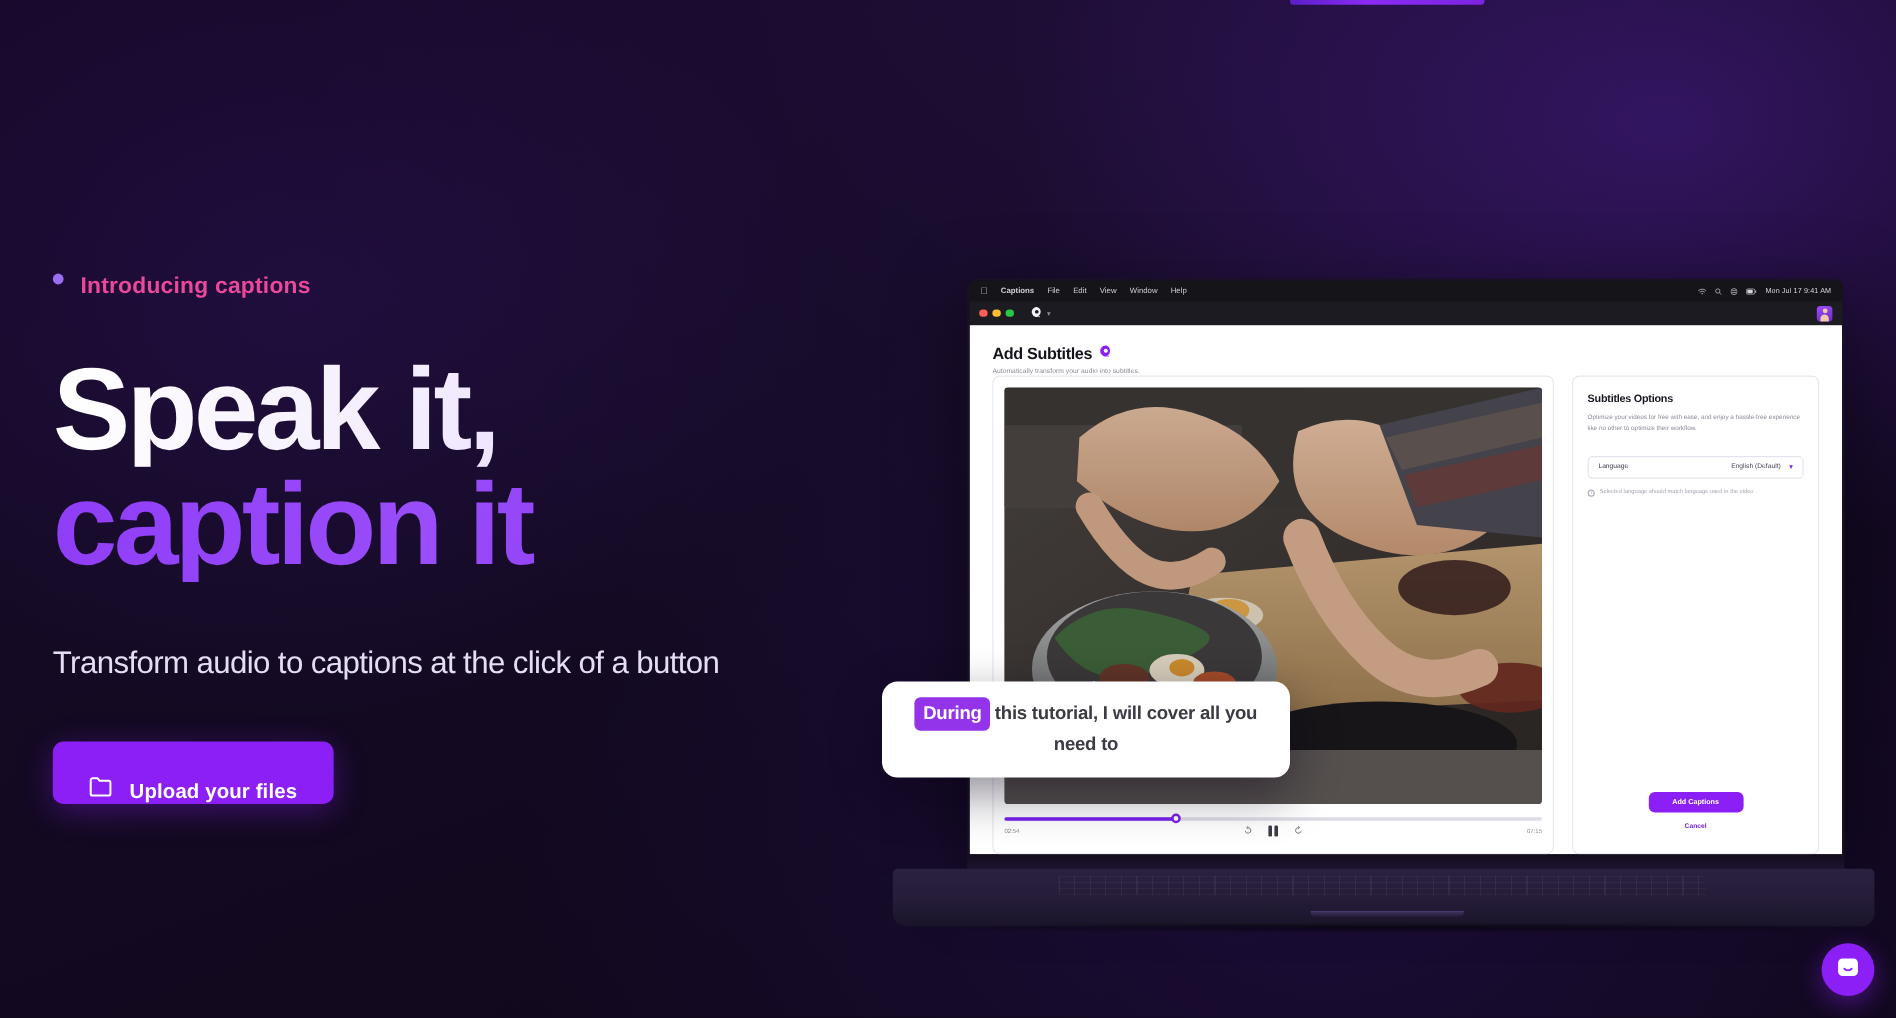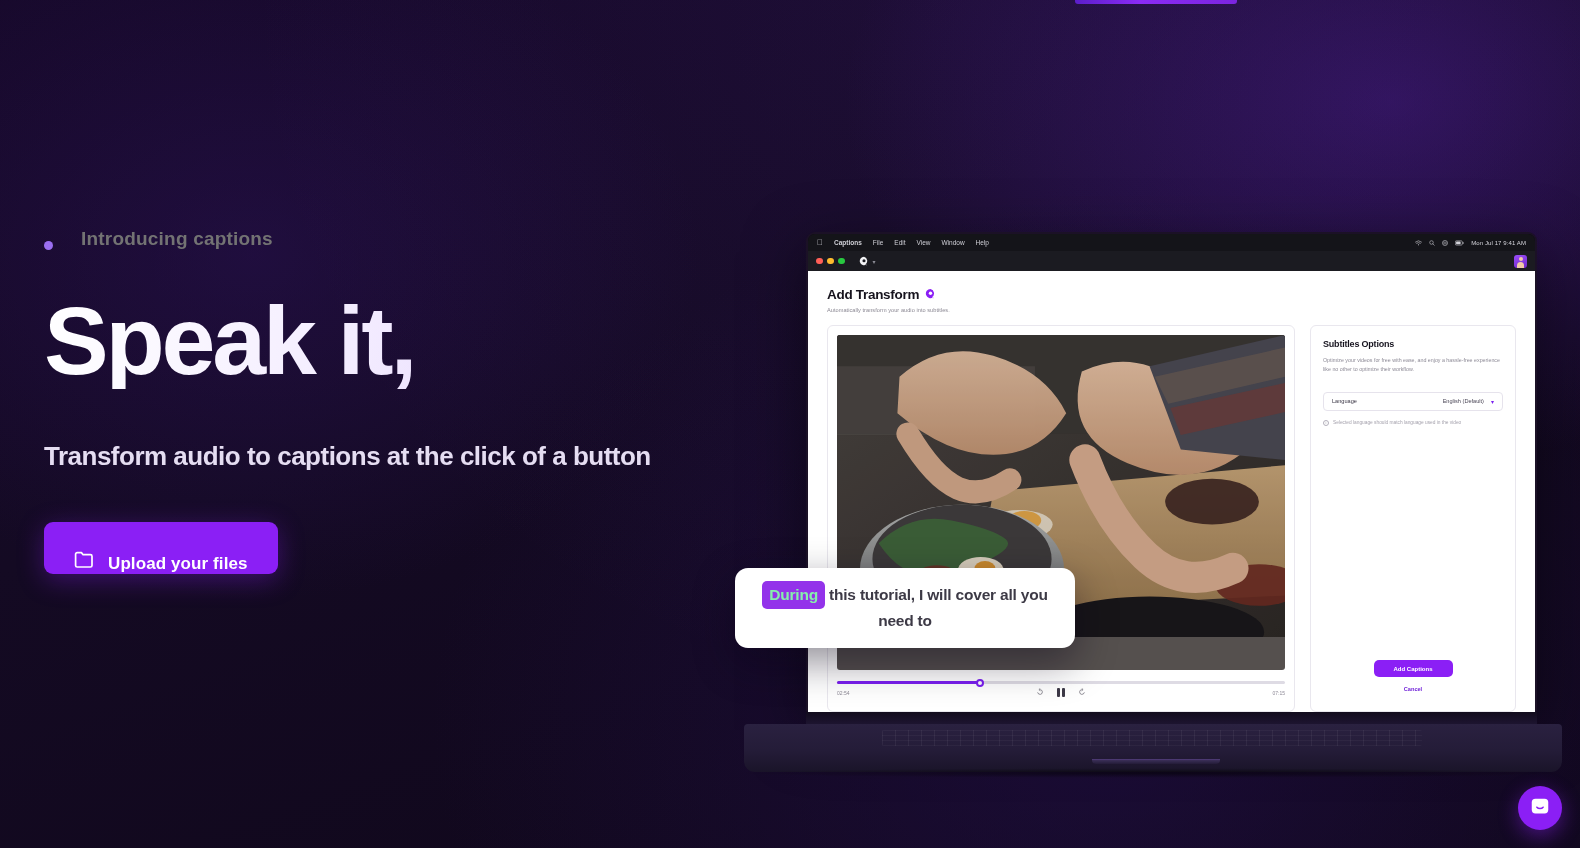--- a/index.html
+++ b/index.html
@@ -24,42 +24,42 @@
 
   .top-bar-sliver {
     position:absolute; left:1075px; top:0; width:162px; height:4px;
     background:linear-gradient(90deg,#5b1ec9,#8b2bf5 40%, #7b25e0 100%);
     border-radius:0 0 3px 3px;
   }
 
   
   .hero { position:absolute; left:44px; top:228px; width:700px; }
   .eyebrow {
-    display:flex; align-items:flex-end; gap:28px;
-    color:#737373; font-size:19px; font-weight:700; letter-spacing:.2px;
+    display:flex; align-items:flex-start; gap:14px;
+    color:#ec4899; font-size:19px; font-weight:700; letter-spacing:.2px;
   }
   .eyebrow .dot { width:9px; height:9px; border-radius:50%; background:#9a6ef0; display:block; }
 
   .headline {
     margin-top:43px;
     font-size:97px; line-height:.99; font-weight:700; letter-spacing:-3.2px;
   }
   .headline .l1 {
     display:block;
     background:linear-gradient(100deg,#ffffff 0%, #f3ecff 45%, #d9c4fb 100%);
     -webkit-background-clip:text; background-clip:text; color:transparent;
   }
   .headline .l2 {
     display:block;
     background:linear-gradient(100deg,#8f3df7 0%, #9a4dfa 45%, #7f2df2 100%);
     -webkit-background-clip:text; background-clip:text; color:transparent;
   }
 
   .subhead {
-    margin-top:52px; font-size:26px; color:#e5ddf2; font-weight:700; letter-spacing:-.5px;
+    margin-top:52px; font-size:26px; color:#e5ddf2; font-weight:400; letter-spacing:-.5px;
   }
 
   .upload-btn {
     margin-top:50px; display:inline-flex; align-items:flex-end; gap:14px;
     background:#8b1ff5; color:#fff; border:none;
     padding:0 30px; height:52px; border-radius:9px;
     font-size:17px; font-weight:700; letter-spacing:.1px; cursor:pointer;
     font-family:"Liberation Sans", sans-serif;
     box-shadow:0 6px 26px rgba(139,31,245,.35);
   }
@@ -107,21 +107,21 @@
     border-radius:50% 50% 0 0; background:#f0c9a8; }
   .avatar::before{ content:""; position:absolute; left:4.5px; top:2.5px; width:4px; height:4px;
     border-radius:50%; background:#f0c9a8; }
 
   
   .app { flex:1; background:#fff; padding:14px 19px 0 19px; display:flex; flex-direction:column; }
   .app-title { display:flex; align-items:center; gap:6px; }
   .app-title h1 { font-size:13.5px; color:#16131d; letter-spacing:-.3px; font-weight:700; }
   .app-sub { font-size:5.6px; color:#8b8893; margin-top:4px; letter-spacing:.05px; }
 
-  .panes { display:flex; gap:15px; margin-top:12px; flex:1; }
+  .panes { display:flex; gap:15px; flex:1; }
 
   .video-card {
     flex:1; border:1px solid #e9e7ee; border-radius:6px; background:#fff;
     padding:9px; display:flex; flex-direction:column;
   }
   .video-thumb {
     flex:1; border-radius:3px; overflow:hidden; position:relative;
     background:#55504e;
   }
   .video-thumb .img { position:absolute; inset:0; }
@@ -192,21 +192,21 @@
   }
 
   
   .caption-card {
     position:absolute; left:735px; top:568px; width:340px;
     background:#fff; border-radius:13px; padding:13px 18px 15px 18px;
     box-shadow:0 14px 40px rgba(10,4,24,.45);
   }
   .caption-card .line { text-align:center; font-size:15.5px; line-height:1.55; color:#3d3a46; font-weight:600; letter-spacing:-.2px; }
   .caption-card .hl {
-    background:#9333ea; color:#86efac; border-radius:5px; padding:2px 7px; margin-right:4px;
+    background:#9333ea; color:#ffffff; border-radius:5px; padding:2px 7px; margin-right:4px;
     display:inline-block;
   }
 
   
   .chat-launcher {
     position:absolute; right:18px; bottom:18px; width:44px; height:44px; border-radius:50%;
     background:#8b1ff5; display:flex; align-items:center; justify-content:center; cursor:pointer;
     box-shadow:0 6px 20px rgba(139,31,245,.45); border:none;
   }
 </style>
@@ -218,20 +218,21 @@
 <div class="top-bar-sliver"></div>
 
 <section class="hero">
   <div class="eyebrow">
     <span class="dot"></span>
     <span>Introducing captions</span>
   </div>
 
   <h1 class="headline">
     <span class="l1">Speak it,</span>
+    <span class="l2">caption it</span>
   </h1>
 
   <p class="subhead">Transform audio to captions at the click of a button</p>
 
   <button class="upload-btn">
     <span>
       <svg width="20" height="18" viewBox="0 0 20 18" fill="none">
         <path d="M1.6 3.2a1.6 1.6 0 0 1 1.6-1.6h4.2l1.7 2.1h7.3a1.6 1.6 0 0 1 1.6 1.6v9.1a1.6 1.6 0 0 1-1.6 1.6H3.2a1.6 1.6 0 0 1-1.6-1.6V3.2Z" stroke="#ffffff" stroke-width="1.7" stroke-linejoin="round"></path>
       </svg>
     </span>
@@ -297,21 +298,21 @@
             </svg>
           </span>
           <span class="win-chevron">▾</span>
         </span>
         <span class="spacer"></span>
         <span class="avatar"></span>
       </div>
 
       <div class="app">
         <div class="app-title">
-          <h1>Add Transform</h1>
+          <h1>Add Subtitles</h1>
           <span>
             <svg width="11" height="11" viewBox="0 0 20 20" fill="none">
               <path d="M10 1.6a8.4 8.4 0 1 0 4.9 15.2V19l-2.4-2.1A8.4 8.4 0 0 0 10 1.6Z" fill="#8b1ff5"></path>
               <circle cx="10" cy="9.6" r="3.1" fill="#ffffff"></circle>
             </svg>
           </span>
         </div>
         <div class="app-sub">Automatically transform your audio into subtitles.</div>
 
         <div class="panes">

